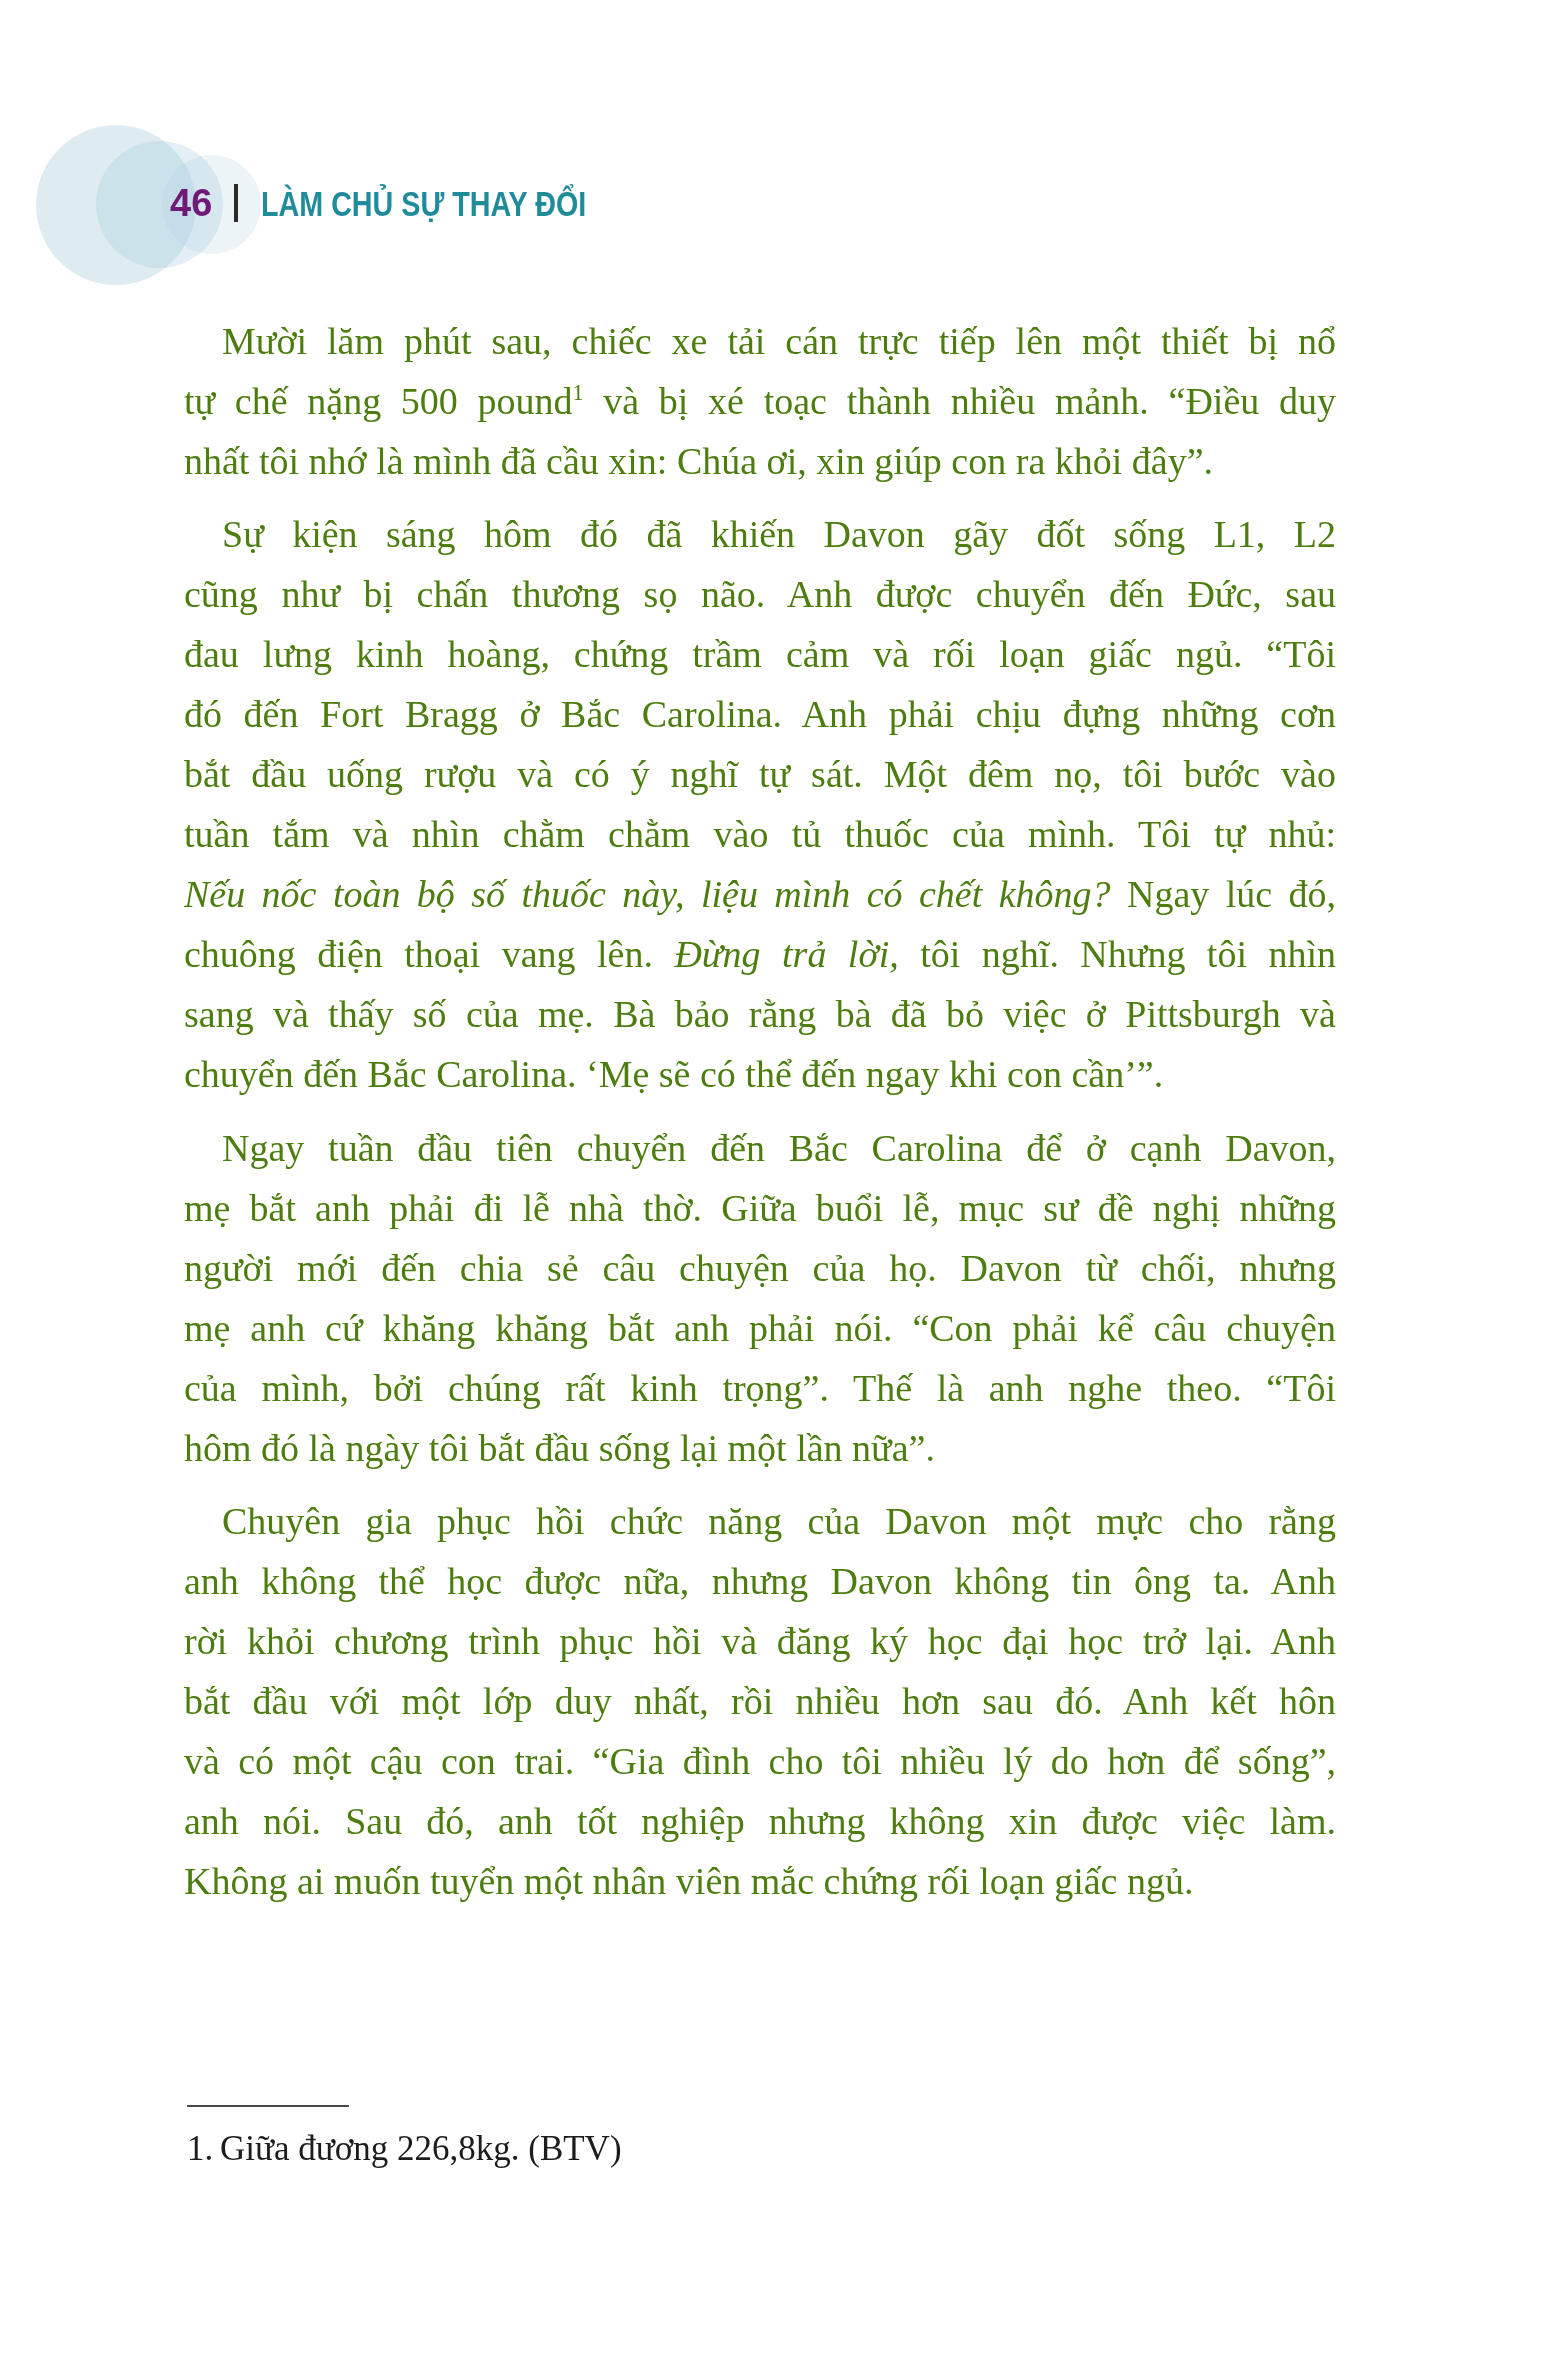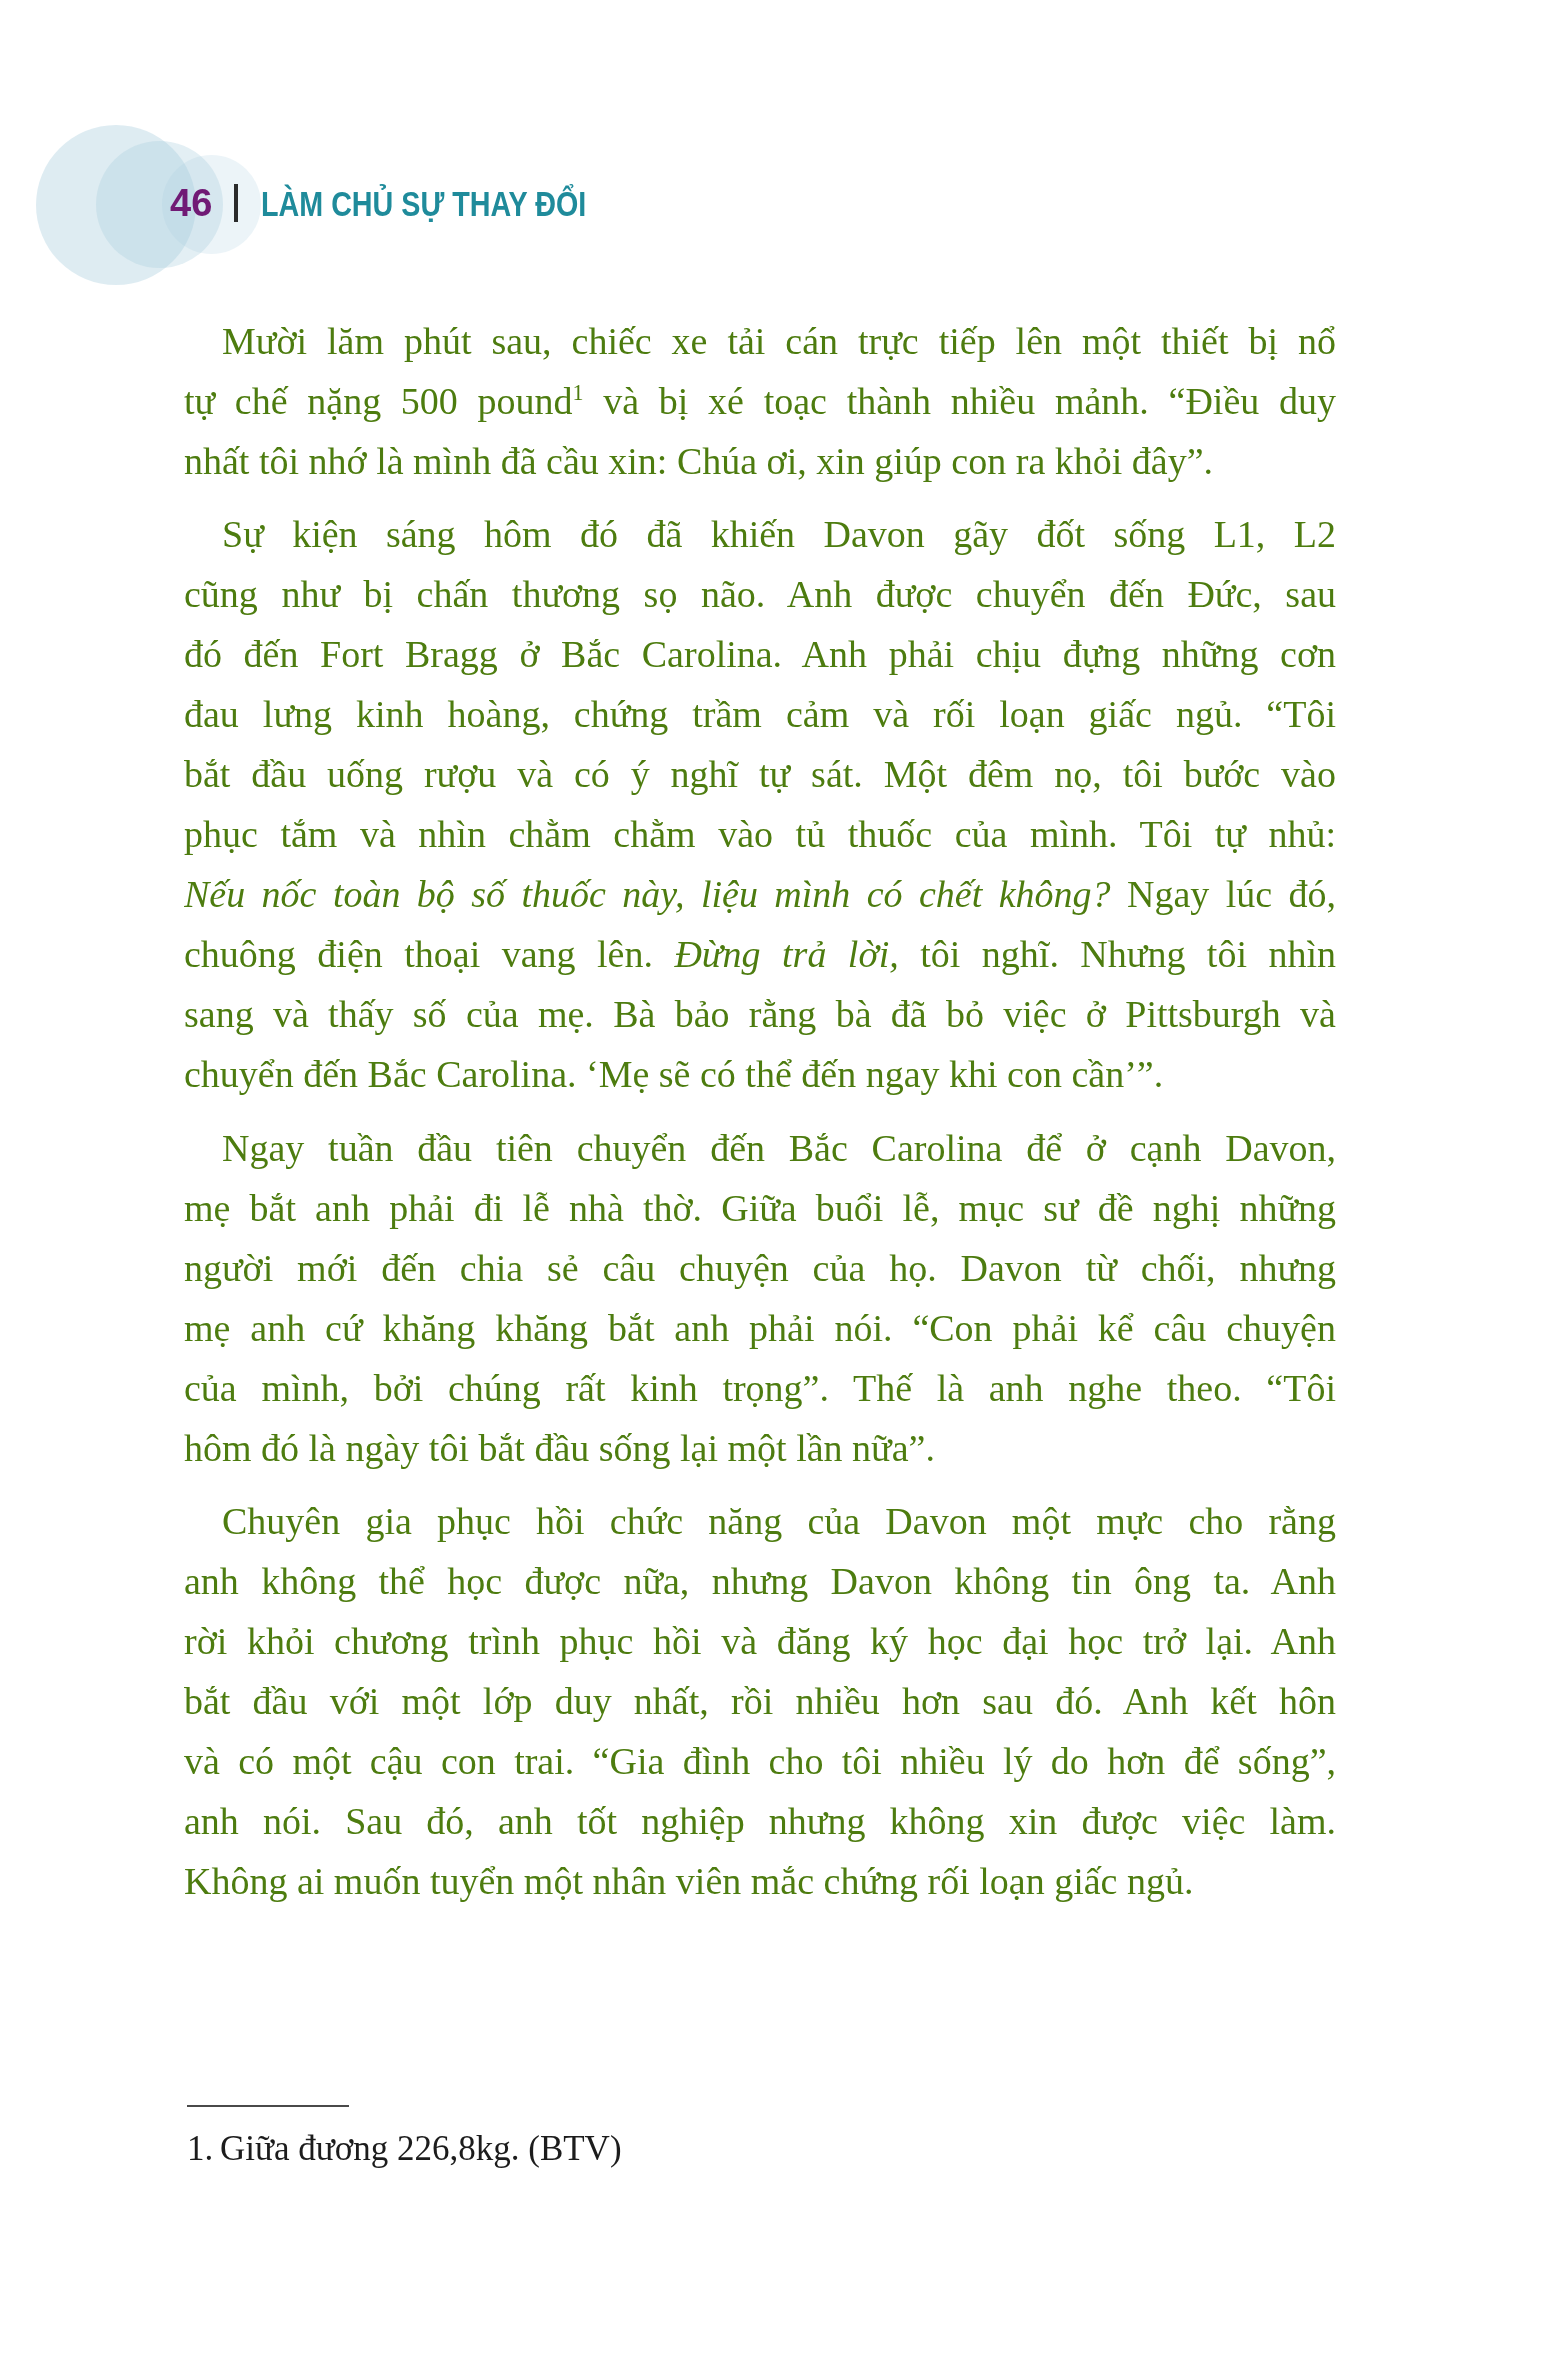--- a/index.html
+++ b/index.html
@@ -74,24 +74,24 @@
 
   <div class="body-text" id="body-text">
       <div class="paragraph">
         <div class="line first"><span>Mười lăm phút sau, chiếc xe tải cán trực tiếp lên một thiết bị nổ</span></div>
         <div class="line"><span>tự chế nặng 500 pound</span><span class="seg-sup">1</span><span> và bị xé toạc thành nhiều mảnh. “Điều duy</span></div>
         <div class="line last"><span>nhất tôi nhớ là mình đã cầu xin: Chúa ơi, xin giúp con ra khỏi đây”.</span></div>
       </div>
       <div class="paragraph">
         <div class="line first"><span>Sự kiện sáng hôm đó đã khiến Davon gãy đốt sống L1, L2</span></div>
         <div class="line"><span>cũng như bị chấn thương sọ não. Anh được chuyển đến Đức, sau</span></div>
+        <div class="line"><span>đau lưng kinh hoàng, chứng trầm cảm và rối loạn giấc ngủ. “Tôi</span></div>
         <div class="line"><span>đó đến Fort Bragg ở Bắc Carolina. Anh phải chịu đựng những cơn</span></div>
-        <div class="line"><span>đau lưng kinh hoàng, chứng trầm cảm và rối loạn giấc ngủ. “Tôi</span></div>
         <div class="line"><span>bắt đầu uống rượu và có ý nghĩ tự sát. Một đêm nọ, tôi bước vào</span></div>
-        <div class="line"><span>phục tắm và nhìn chằm chằm vào tủ thuốc của mình. Tôi tự nhủ:</span></div>
+        <div class="line"><span>tuần tắm và nhìn chằm chằm vào tủ thuốc của mình. Tôi tự nhủ:</span></div>
         <div class="line"><span class="seg-italic">Nếu nốc toàn bộ số thuốc này, liệu mình có chết không?</span><span> Ngay lúc đó,</span></div>
         <div class="line"><span>chuông điện thoại vang lên. </span><span class="seg-italic">Đừng trả lời,</span><span> tôi nghĩ. Nhưng tôi nhìn</span></div>
         <div class="line"><span>sang và thấy số của mẹ. Bà bảo rằng bà đã bỏ việc ở Pittsburgh và</span></div>
         <div class="line last"><span>chuyển đến Bắc Carolina. ‘Mẹ sẽ có thể đến ngay khi con cần’”.</span></div>
       </div>
       <div class="paragraph">
         <div class="line first"><span>Ngay tuần đầu tiên chuyển đến Bắc Carolina để ở cạnh Davon,</span></div>
         <div class="line"><span>mẹ bắt anh phải đi lễ nhà thờ. Giữa buổi lễ, mục sư đề nghị những</span></div>
         <div class="line"><span>người mới đến chia sẻ câu chuyện của họ. Davon từ chối, nhưng</span></div>
         <div class="line"><span>mẹ anh cứ khăng khăng bắt anh phải nói. “Con phải kể câu chuyện</span></div>

